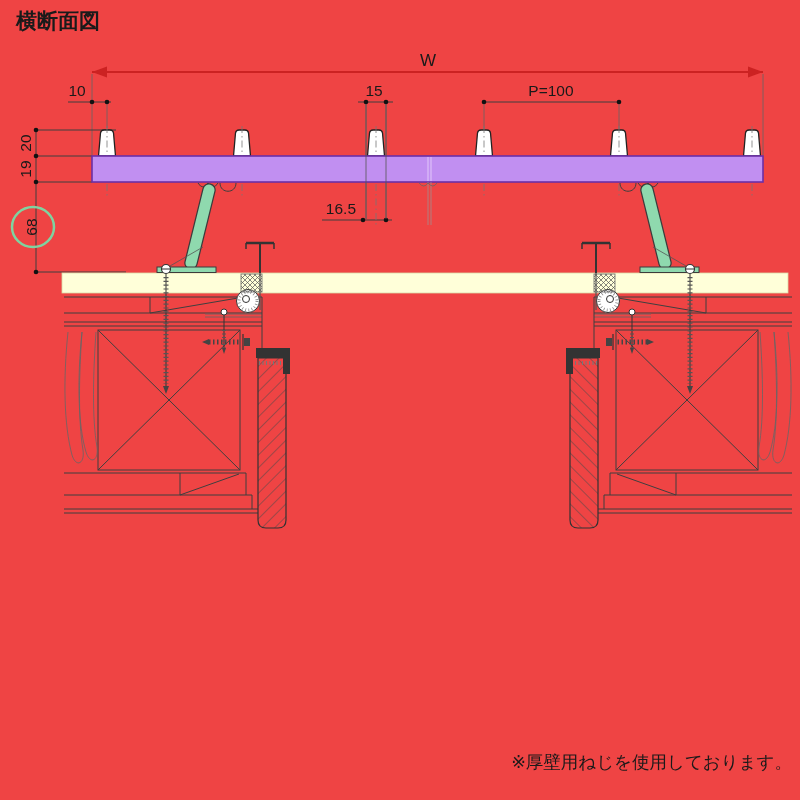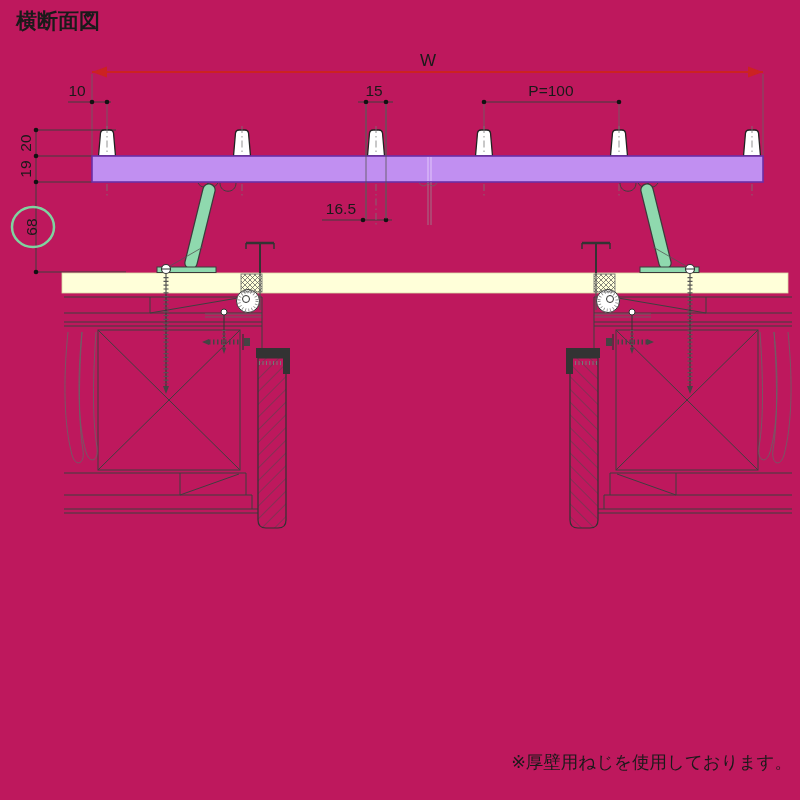--- a/index.html
+++ b/index.html
@@ -1,16 +1,16 @@
 <!DOCTYPE html>
 <html><head>
 <meta charset="utf-8">
 <style>
   html,body{margin:0;padding:0;background:#ffffff;}
-  .page{width:800px;height:800px;position:relative;background:#be185d;overflow:hidden;
+  .page{width:800px;height:800px;position:relative;background:#ef4444;overflow:hidden;
         font-family:"Liberation Sans","DejaVu Sans",sans-serif;}
   svg{display:block;}
   text{font-family:"Liberation Sans","DejaVu Sans",sans-serif;fill:#1a1a1a;}
   .dimtxt{font-size:15.5px;}
   .titletxt{font-size:21px;font-weight:600;}
   .notetxt{font-size:17.5px;}
   .wtxt{font-size:17px;}
   .thin{stroke:#3f3f3f;stroke-width:1;fill:none;}
   .xthin{stroke:#666;stroke-width:0.8;fill:none;}
 </style>

